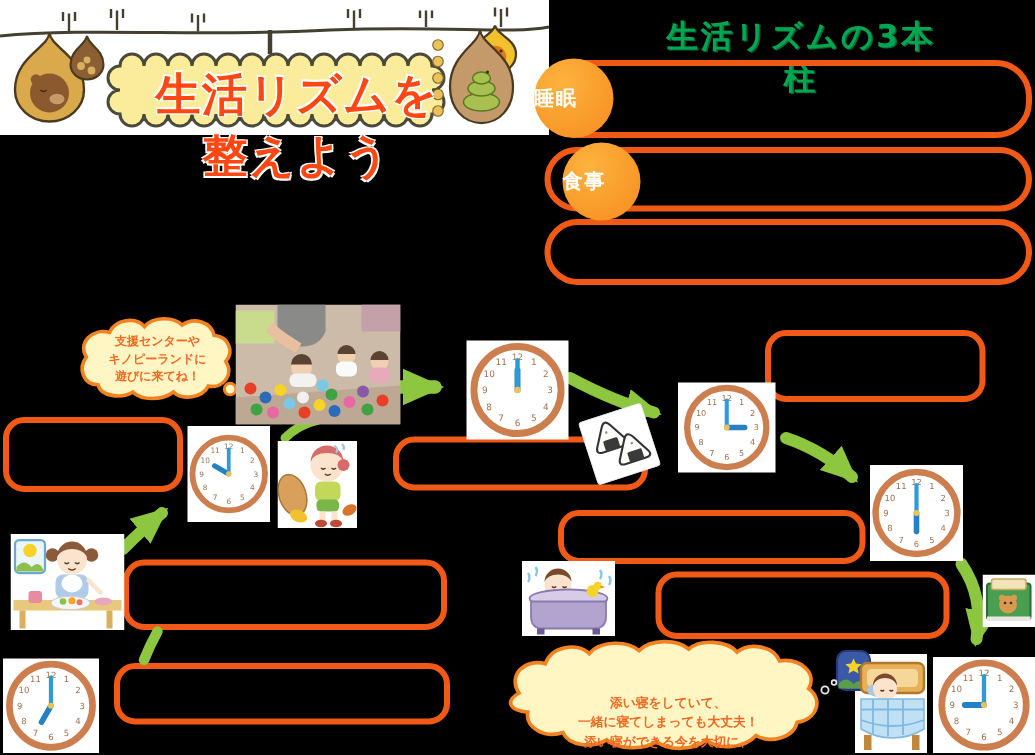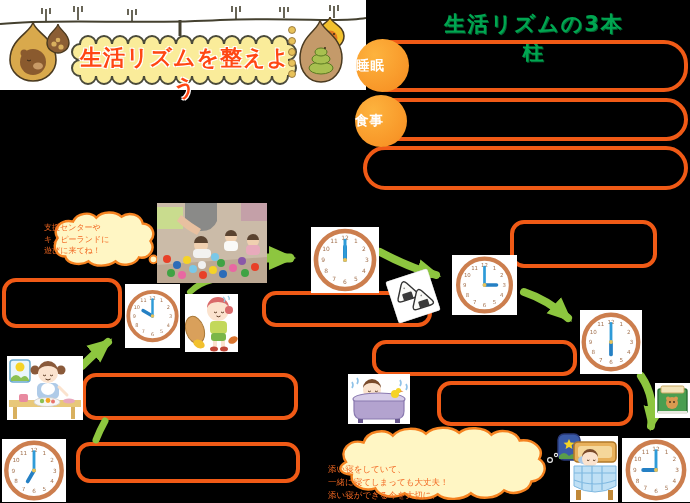--- a/index.html
+++ b/index.html
@@ -3,37 +3,37 @@
 <meta charset="utf-8">
 <style>
   html,body{margin:0;padding:0;background:#000;}
   *{box-sizing:border-box;}
   .canvas{position:relative;width:690px;height:503px;background:#000;overflow:hidden;
     font-family:"DejaVu Sans",sans-serif;}
   .abs{position:absolute;}
   
   .banner{left:0;top:4;width:366px;height:90px;background:#fff;}
   .banner-box{left:72px;top:34px;width:218px;height:49px;}
-  .banner-title{position:absolute;left:4px;top:9px;width:100%;text-align:center;
-    font-size:22px;font-weight:bold;color:#FF4713;letter-spacing:1px;
+  .banner-title{position:absolute;left:17px;top:9px;width:100%;text-align:center;
+    font-size:30px;font-weight:bold;color:#FF4713;letter-spacing:1px;
     text-shadow:1px 1px 0 #fff,-1px -1px 0 #fff,1px -1px 0 #fff,-1px 1px 0 #fff;}
   
   .pillars-title{left:434px;top:10px;width:200px;text-align:center;font-size:21px;
     font-weight:bold;color:#00A651;letter-spacing:2px;text-shadow:1px 1px 0 #006B33;}
   .pillar-rect{position:absolute;border:4px solid #F05A16;border-radius:24px;}
   .pillar-circle{position:absolute;border-radius:50%;
     background:radial-gradient(circle at 35% 30%,#FDB33E,#F68B1F);
     color:#fff;font-weight:bold;font-size:13.5px;display:flex;align-items:center;
     z-index:3;letter-spacing:1px;}
   
   .orange-box{position:absolute;border:4px solid #F05A16;border-radius:14px;background:transparent;}
   
   .clock-card{position:absolute;background:#fff;z-index:2;}
   
-  .bubble-text{position:absolute;width:100%;text-align:left;color:#F26822;font-weight:normal;}
+  .bubble-text{position:absolute;width:100%;text-align:center;color:#F26822;font-weight:bold;}
   .thought-lines{top:13px;font-size:8px;line-height:1.45;}
   .sleep-lines{top:16px;font-size:8.5px;line-height:1.5;margin-top:24px;}
   .illus{position:absolute;z-index:2;}
   .arrows{position:absolute;left:0;top:0;width:690px;height:503px;z-index:1;pointer-events:none;}
 </style>
 </head>
 <body>
 
 <div class="canvas">
 
@@ -114,21 +114,21 @@
   </div>
 
   <div class="abs pillars-title">生活リズムの3本柱</div>
 
   <div class="pillar-rect" style="left:363px;top:40px;width:325px;height:52px;"></div>
   <div class="pillar-circle" style="left:356px;top:39px;width:53px;height:53px;">
     <span>睡眠</span>
   </div>
 
   <div class="pillar-rect" style="left:363px;top:98px;width:325px;height:43px;"></div>
-  <div class="pillar-circle" style="left:355px;top:95px;width:52px;height:52px;">
+  <div class="pillar-circle" style="left:375px;top:95px;width:52px;height:52px;">
     <span>食事</span>
   </div>
 
   <div class="pillar-rect" style="left:363px;top:146px;width:325px;height:44px;"></div>
 
   <div class="abs" style="left:44px;top:209px;width:122px;height:62px;z-index:2;">
     <svg width="122" height="62" viewBox="0 0 126 64">
       <path d="M14,30 C8,20 18,10 30,13 C34,4 48,2 54,9 C60,2 74,2 80,8 C88,2 100,6 102,15 C112,16 116,26 110,33 C116,42 108,52 98,50 C94,58 80,60 74,54 C66,60 52,60 46,54 C38,59 24,57 22,49 C12,49 8,38 14,30 Z" fill="#FFF6C4" stroke="#F58220" stroke-width="2.5"></path>
       <circle cx="113" cy="52" r="4" fill="#FFF6C4" stroke="#F58220" stroke-width="2"></circle>
       <circle cx="121" cy="59" r="2.5" fill="#FFF6C4" stroke="#F58220" stroke-width="1.6"></circle>

